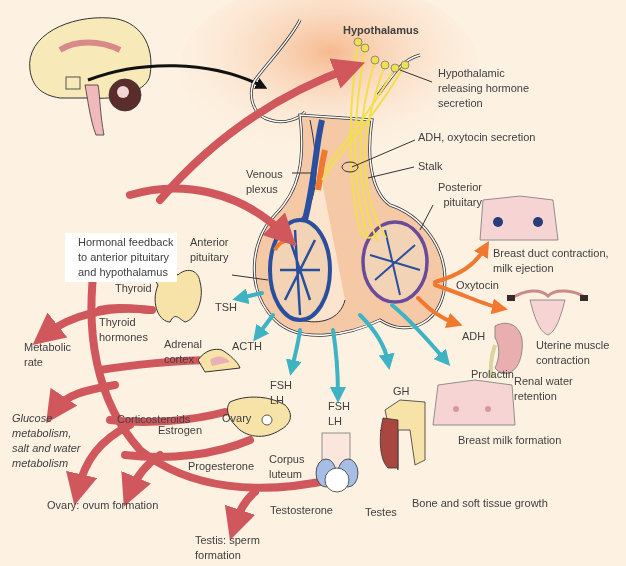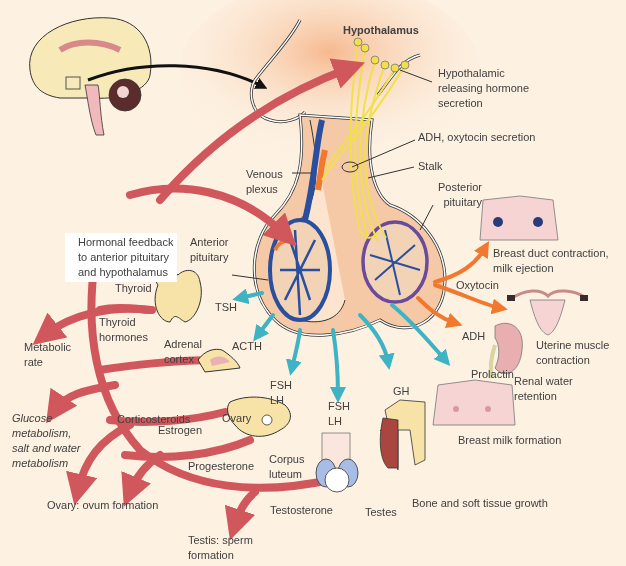--- a/index.html
+++ b/index.html
@@ -199,21 +199,21 @@
 metabolism,
 salt and water
 metabolism</div>
 <div class="lbl" style="left:158px;top:423px;">Estrogen</div>
 <div class="lbl" style="left:188px;top:459px;">Progesterone</div>
 <div class="lbl" style="left:269px;top:452px;">Corpus
 luteum</div>
 <div class="lbl" style="left:47px;top:498px;">Ovary: ovum formation</div>
 <div class="lbl" style="left:270px;top:503px;">Testosterone</div>
 <div class="lbl" style="left:365px;top:505px;">Testes</div>
-<div class="lbl" style="left:188px;top:533px;">Testis: sperm
+<div class="lbl" style="left:195px;top:533px;">Testis: sperm
 formation</div>
 <div class="lbl" style="left:393px;top:384px;">GH</div>
 <div class="lbl" style="left:412px;top:480px;margin-top:16px;">Bone and soft tissue growth</div>
 <div class="lbl" style="left:440px;top:367px;margin-left:31px;">Prolactin</div>
 <div class="lbl" style="left:458px;top:433px;">Breast milk formation</div>
 <div class="lbl" style="left:462px;top:329px;">ADH</div>
 <div class="lbl" style="left:514px;top:374px;">Renal water
 retention</div>
 <div class="lbl" style="left:456px;top:278px;">Oxytocin</div>
 <div class="lbl" style="left:536px;top:338px;">Uterine muscle

